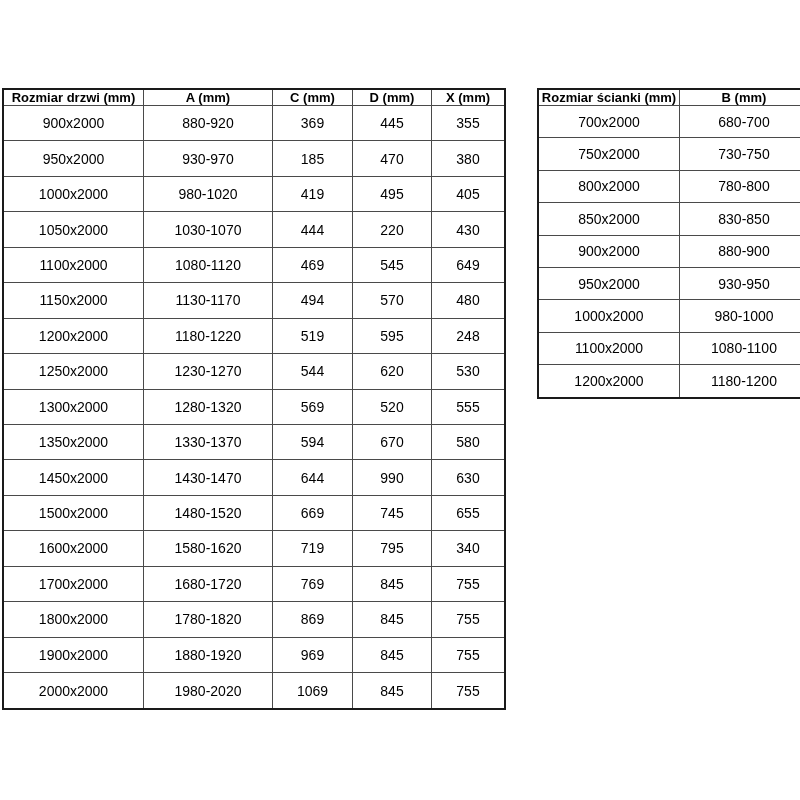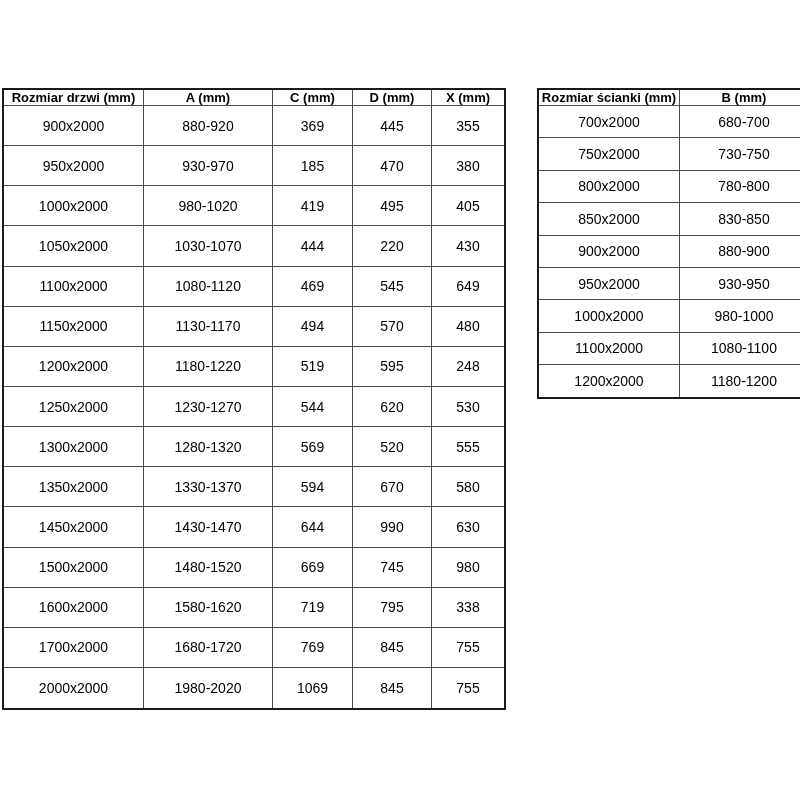--- a/index.html
+++ b/index.html
@@ -151,33 +151,47 @@
         <td>1430-1470</td>
         <td>644</td>
         <td>990</td>
         <td>630</td>
       </tr>
       <tr>
         <td>1500x2000</td>
         <td>1480-1520</td>
         <td>669</td>
         <td>745</td>
-        <td>980</td>
+        <td>655</td>
       </tr>
       <tr>
         <td>1600x2000</td>
         <td>1580-1620</td>
         <td>719</td>
         <td>795</td>
-        <td>338</td>
+        <td>340</td>
       </tr>
       <tr>
         <td>1700x2000</td>
         <td>1680-1720</td>
         <td>769</td>
+        <td>845</td>
+        <td>755</td>
+      </tr>
+      <tr>
+        <td>1800x2000</td>
+        <td>1780-1820</td>
+        <td>869</td>
+        <td>845</td>
+        <td>755</td>
+      </tr>
+      <tr>
+        <td>1900x2000</td>
+        <td>1880-1920</td>
+        <td>969</td>
         <td>845</td>
         <td>755</td>
       </tr>
       <tr>
         <td>2000x2000</td>
         <td>1980-2020</td>
         <td>1069</td>
         <td>845</td>
         <td>755</td>
       </tr>

